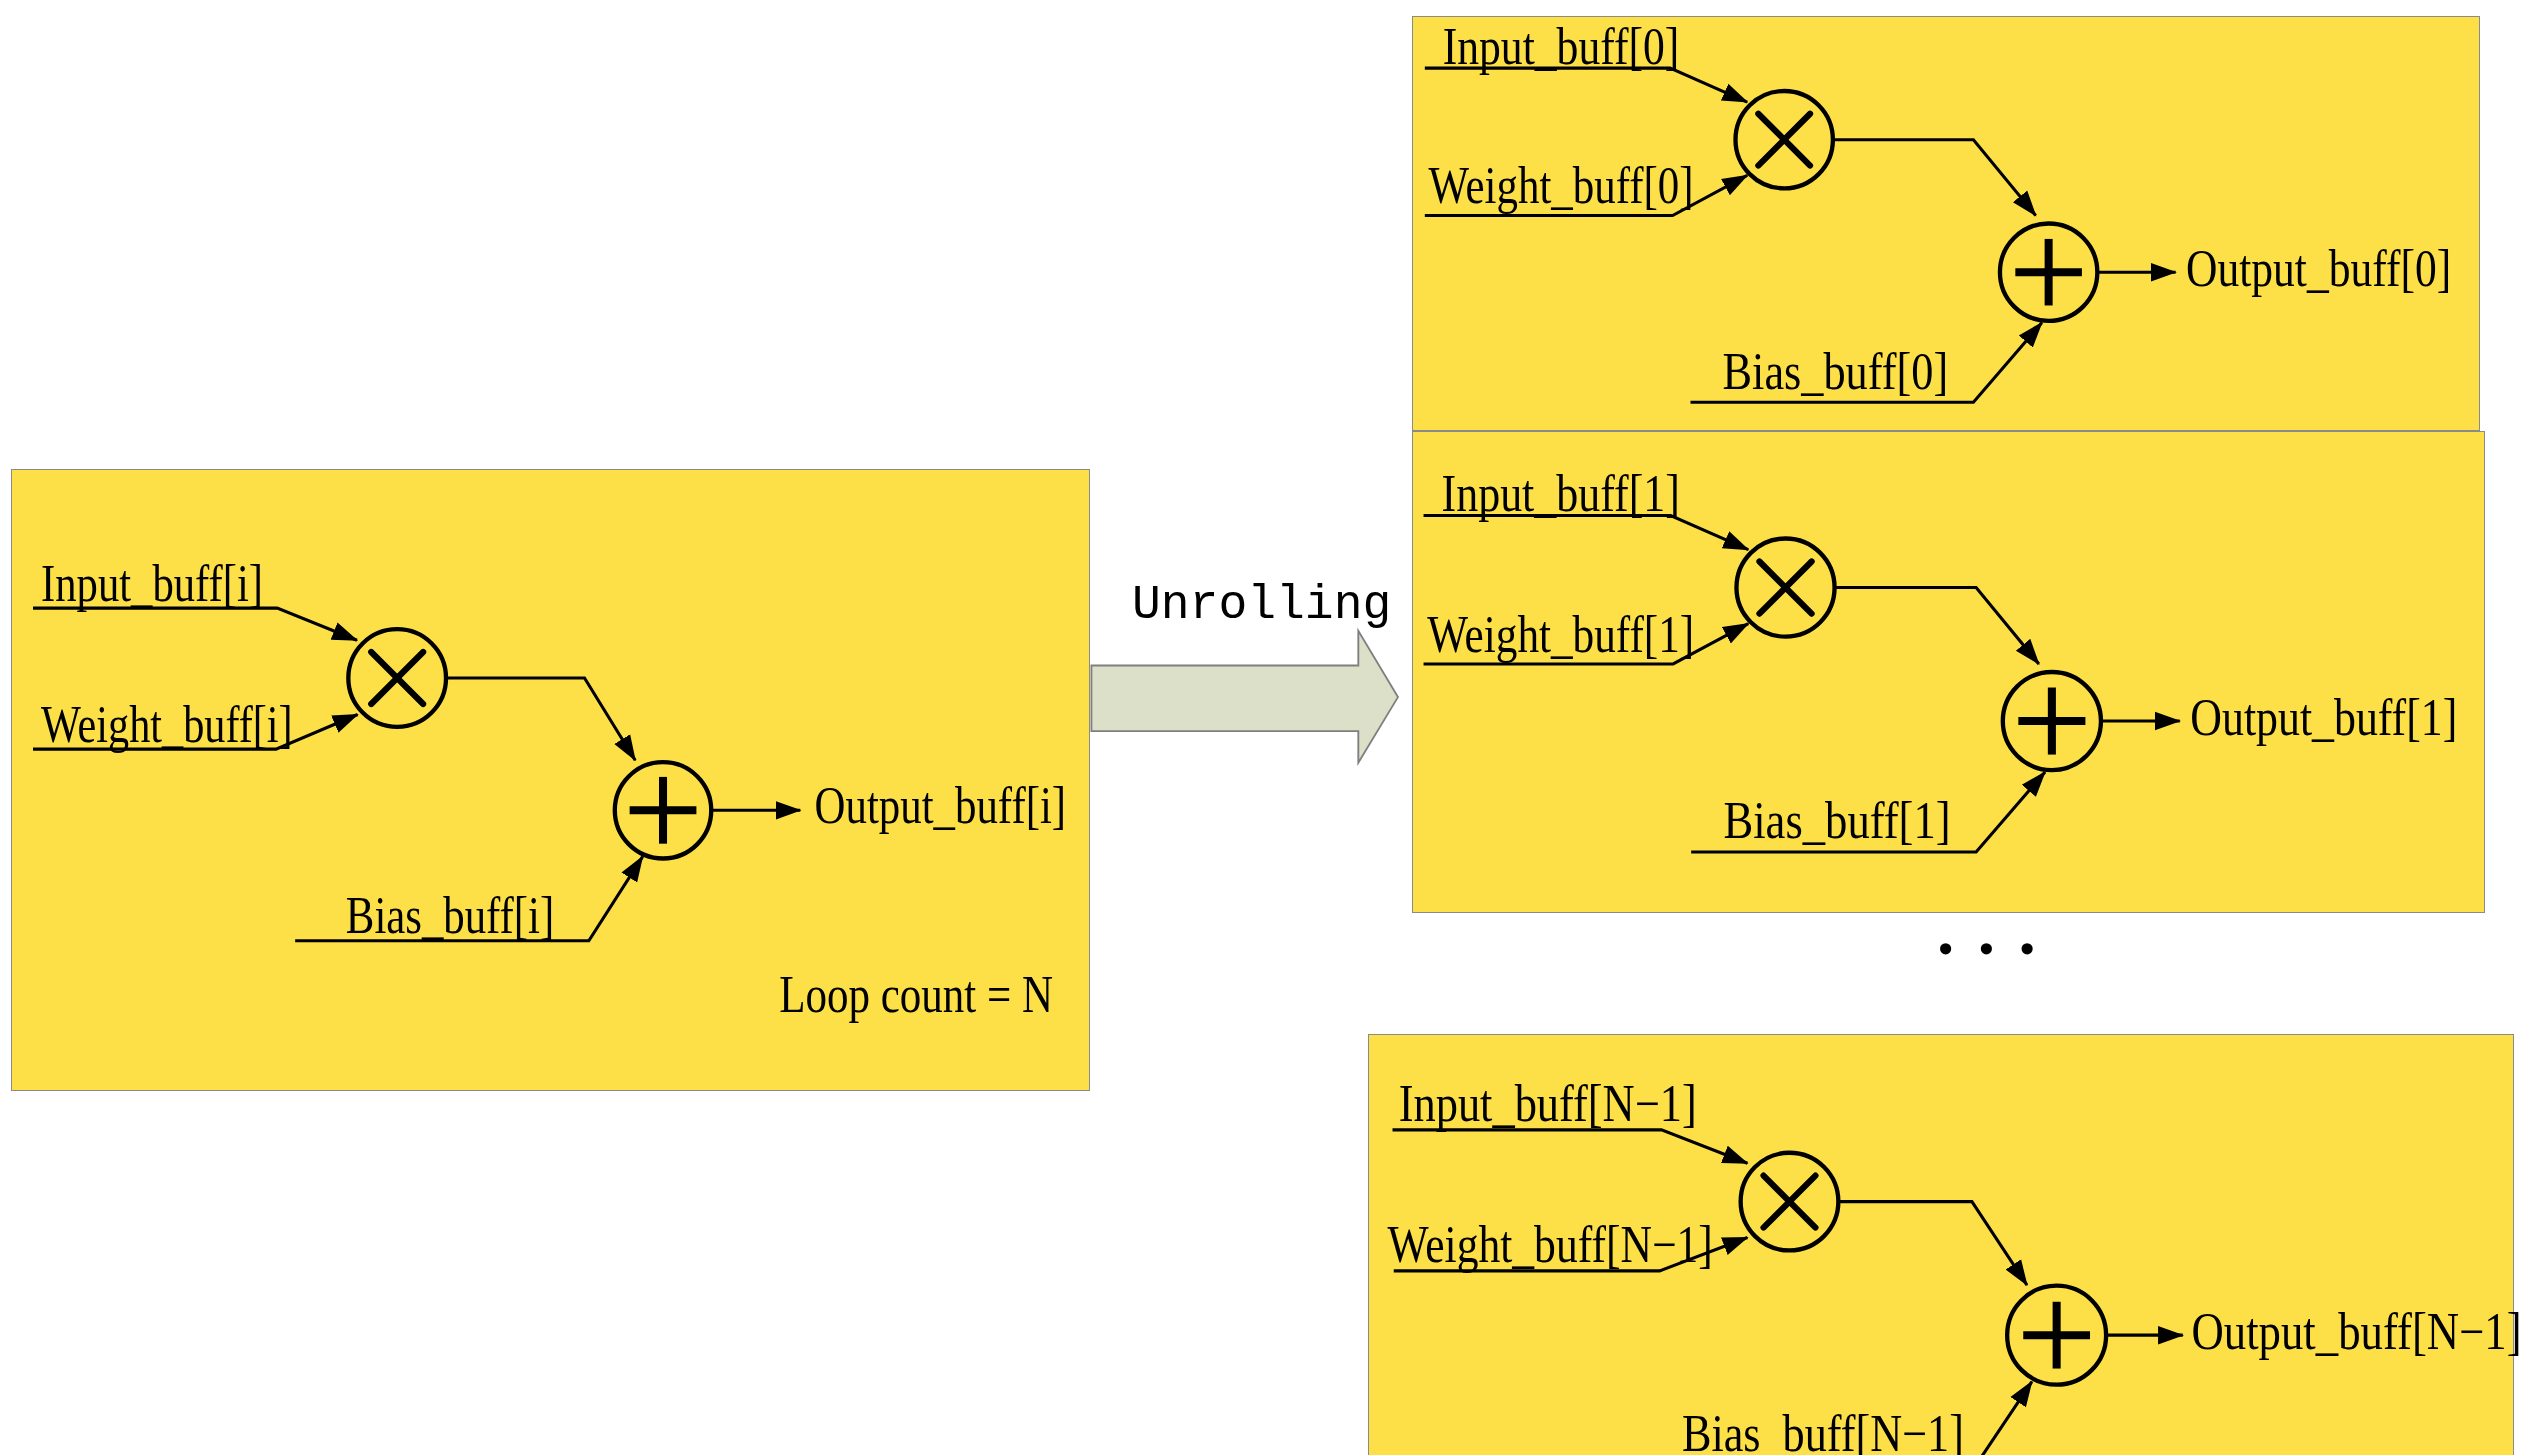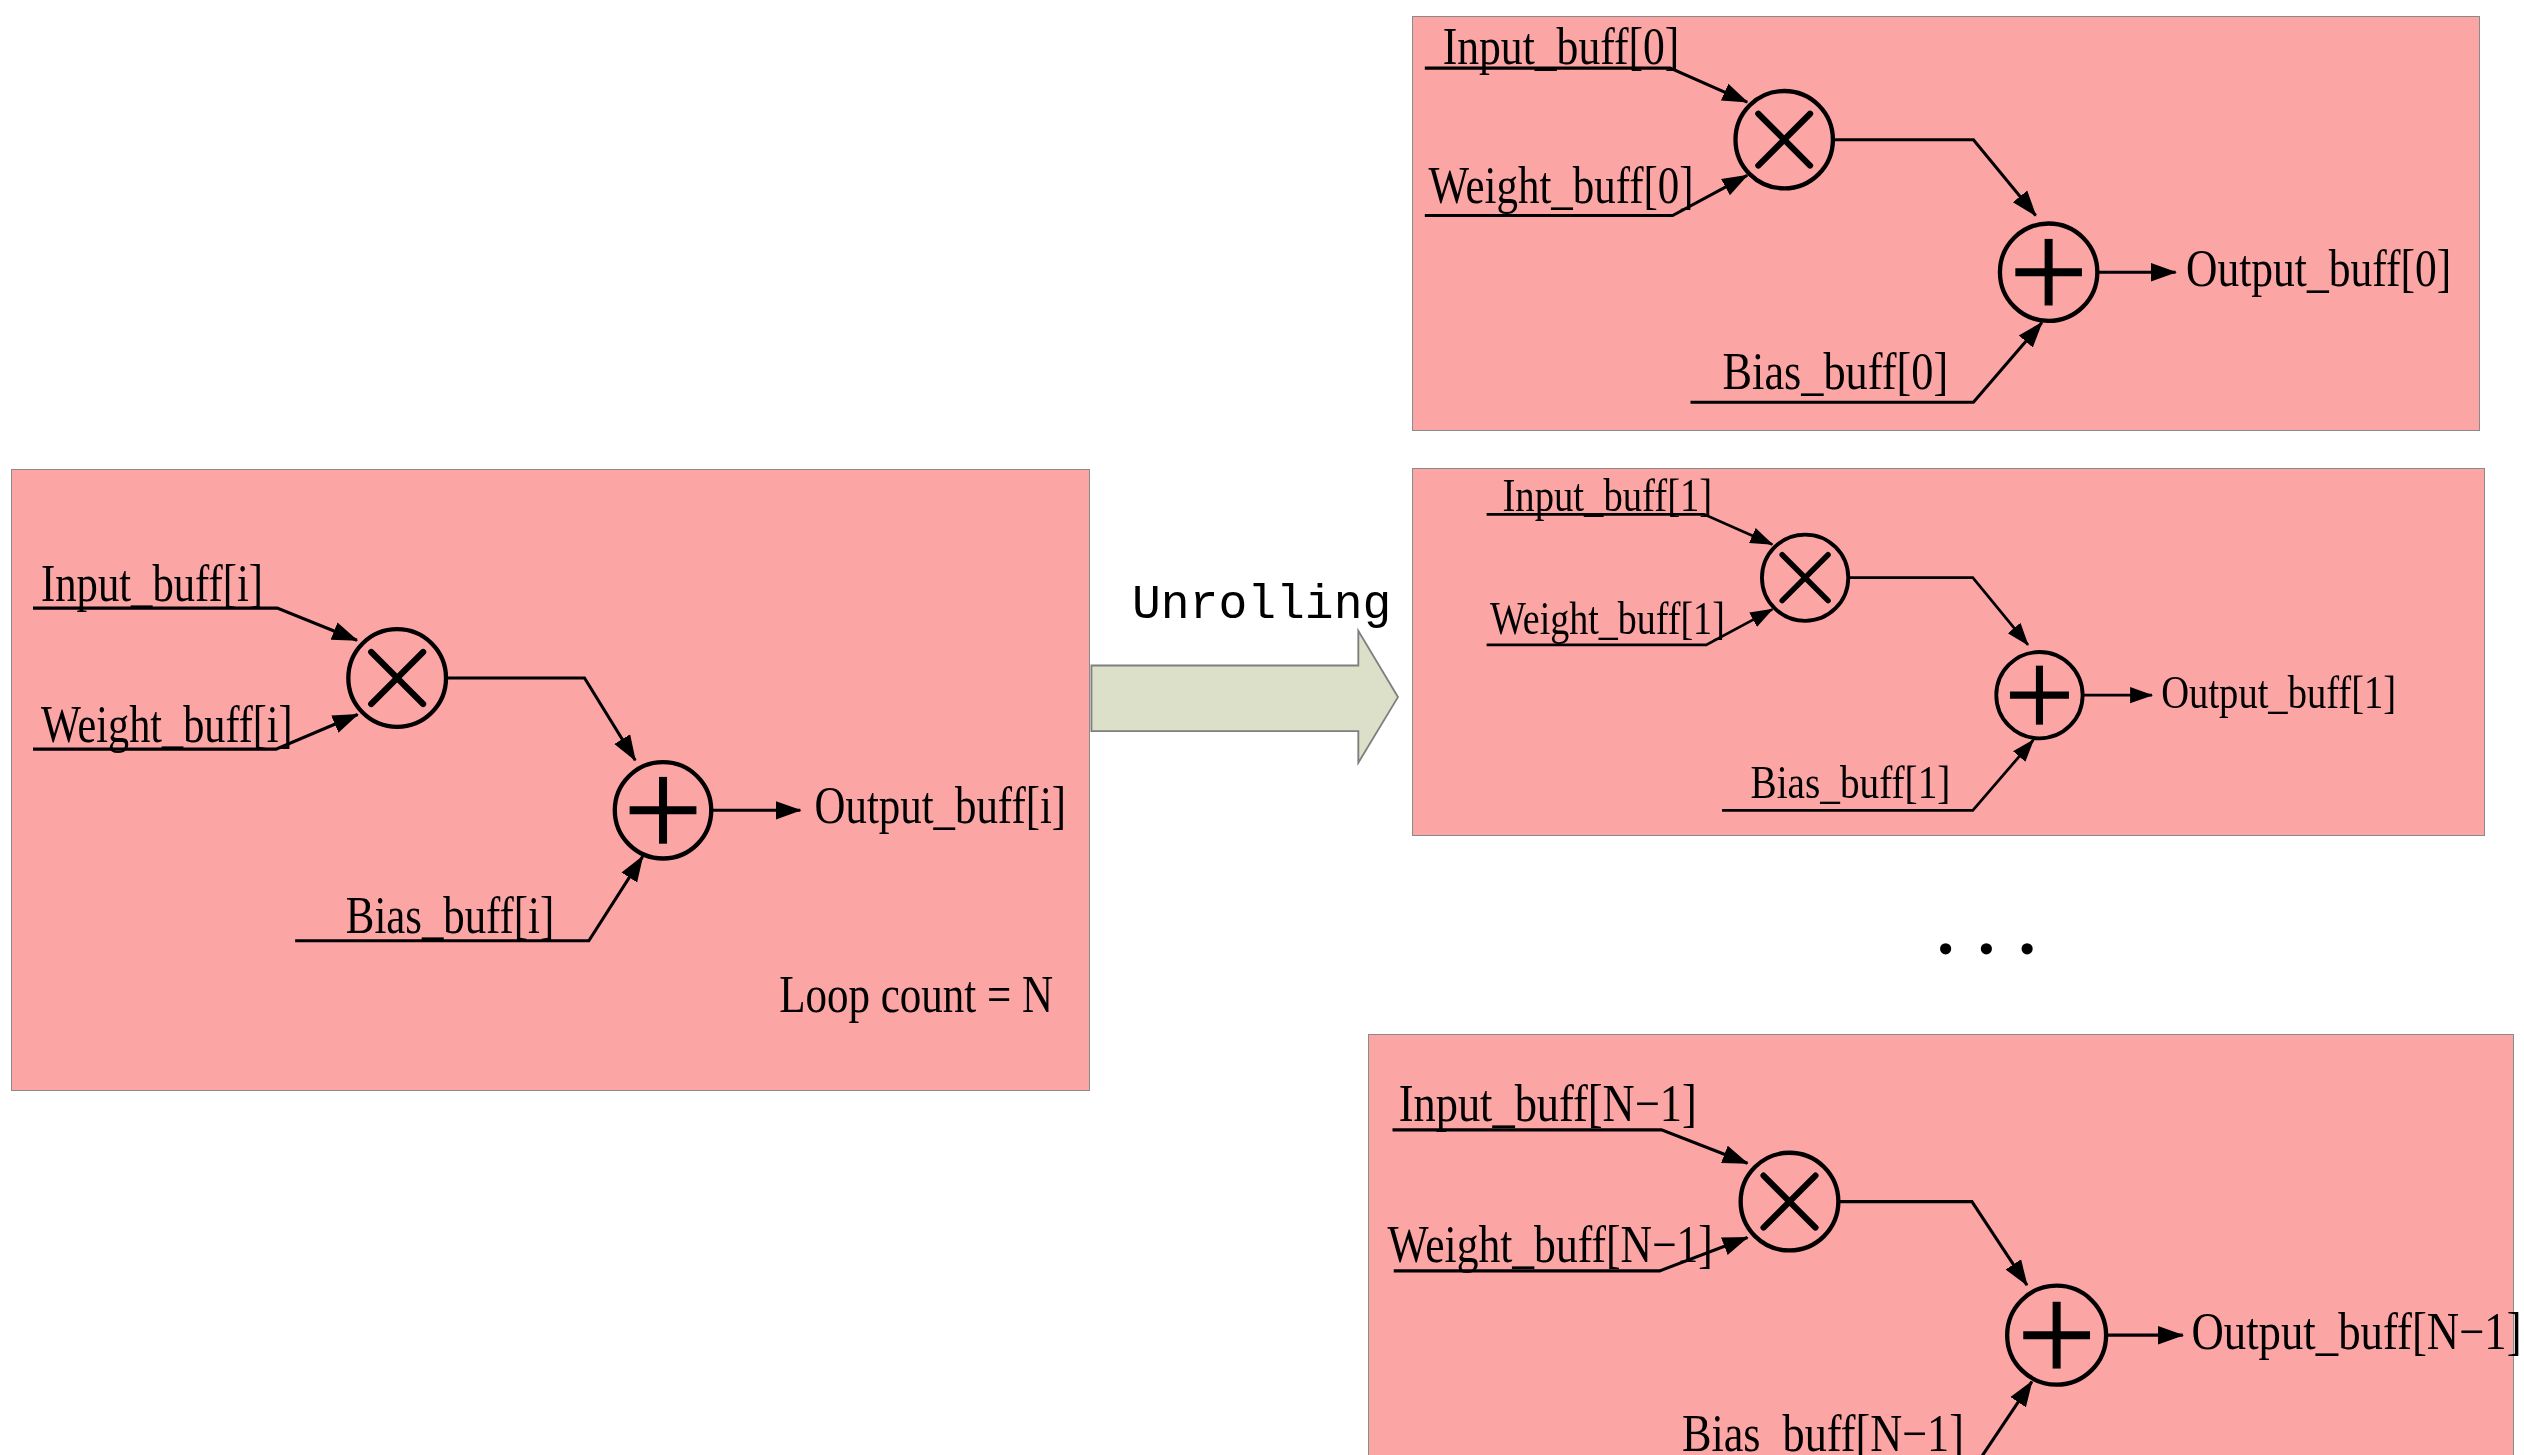--- a/index.html
+++ b/index.html
@@ -18,21 +18,21 @@
   .canvas {
     position: absolute;
     left: 0; top: 0;
     width: 2525px; height: 1455px;
     background: #ffffff;
   }
   .unit-box {
     position: absolute;
     box-sizing: border-box;
     border: 1.9px solid #8a8a8a;
-    background: #fca5a5;
+    background: #fde047;
   }
   .unit-box svg {
     position: absolute;
     left: 0; top: 0;
     width: 100%; height: 100%;
     overflow: visible;
   }
   .diagram-line {
     fill: none;
     stroke: #000;
@@ -152,21 +152,21 @@
       </g>
       <path class="diagram-line" d="M448 625 H907 L1018 496" marker-end="url(#ah)"></path>
       <path class="diagram-line" d="M1108 414 H1235" marker-end="url(#ah)"></path>
       <text class="svg-label" x="46" y="76" textLength="384" lengthAdjust="spacingAndGlyphs">Input_buff[0]</text>
       <text class="svg-label" x="23" y="302" textLength="430" lengthAdjust="spacingAndGlyphs">Weight_buff[0]</text>
       <text class="svg-label" x="500" y="603" textLength="366" lengthAdjust="spacingAndGlyphs">Bias_buff[0]</text>
       <text class="svg-label" x="1252" y="437" textLength="430" lengthAdjust="spacingAndGlyphs">Output_buff[0]</text>
     </svg>
   </div>
 
-  <div class="unit-box" style="left:1412px; top:468px; width:1073px; height:368px;">
+  <div class="unit-box" style="left:1412px; top:431px; width:1073px; height:482px;">
     <svg viewBox="0 0 1725 670">
       <path class="diagram-line" d="M17 83 H415 L540 138" marker-end="url(#ah)"></path>
       <path class="diagram-line" d="M17 322 H419 L540 257" marker-end="url(#ah)"></path>
       <g>
         <circle class="node-circle" cx="600" cy="199" r="79"></circle>
         <line class="x-stroke" x1="558" y1="157" x2="642" y2="241"></line>
         <line class="x-stroke" x1="642" y1="157" x2="558" y2="241"></line>
       </g>
       <path class="diagram-line" d="M679 199 H907 L1008 322" marker-end="url(#ah)"></path>
       <g>

